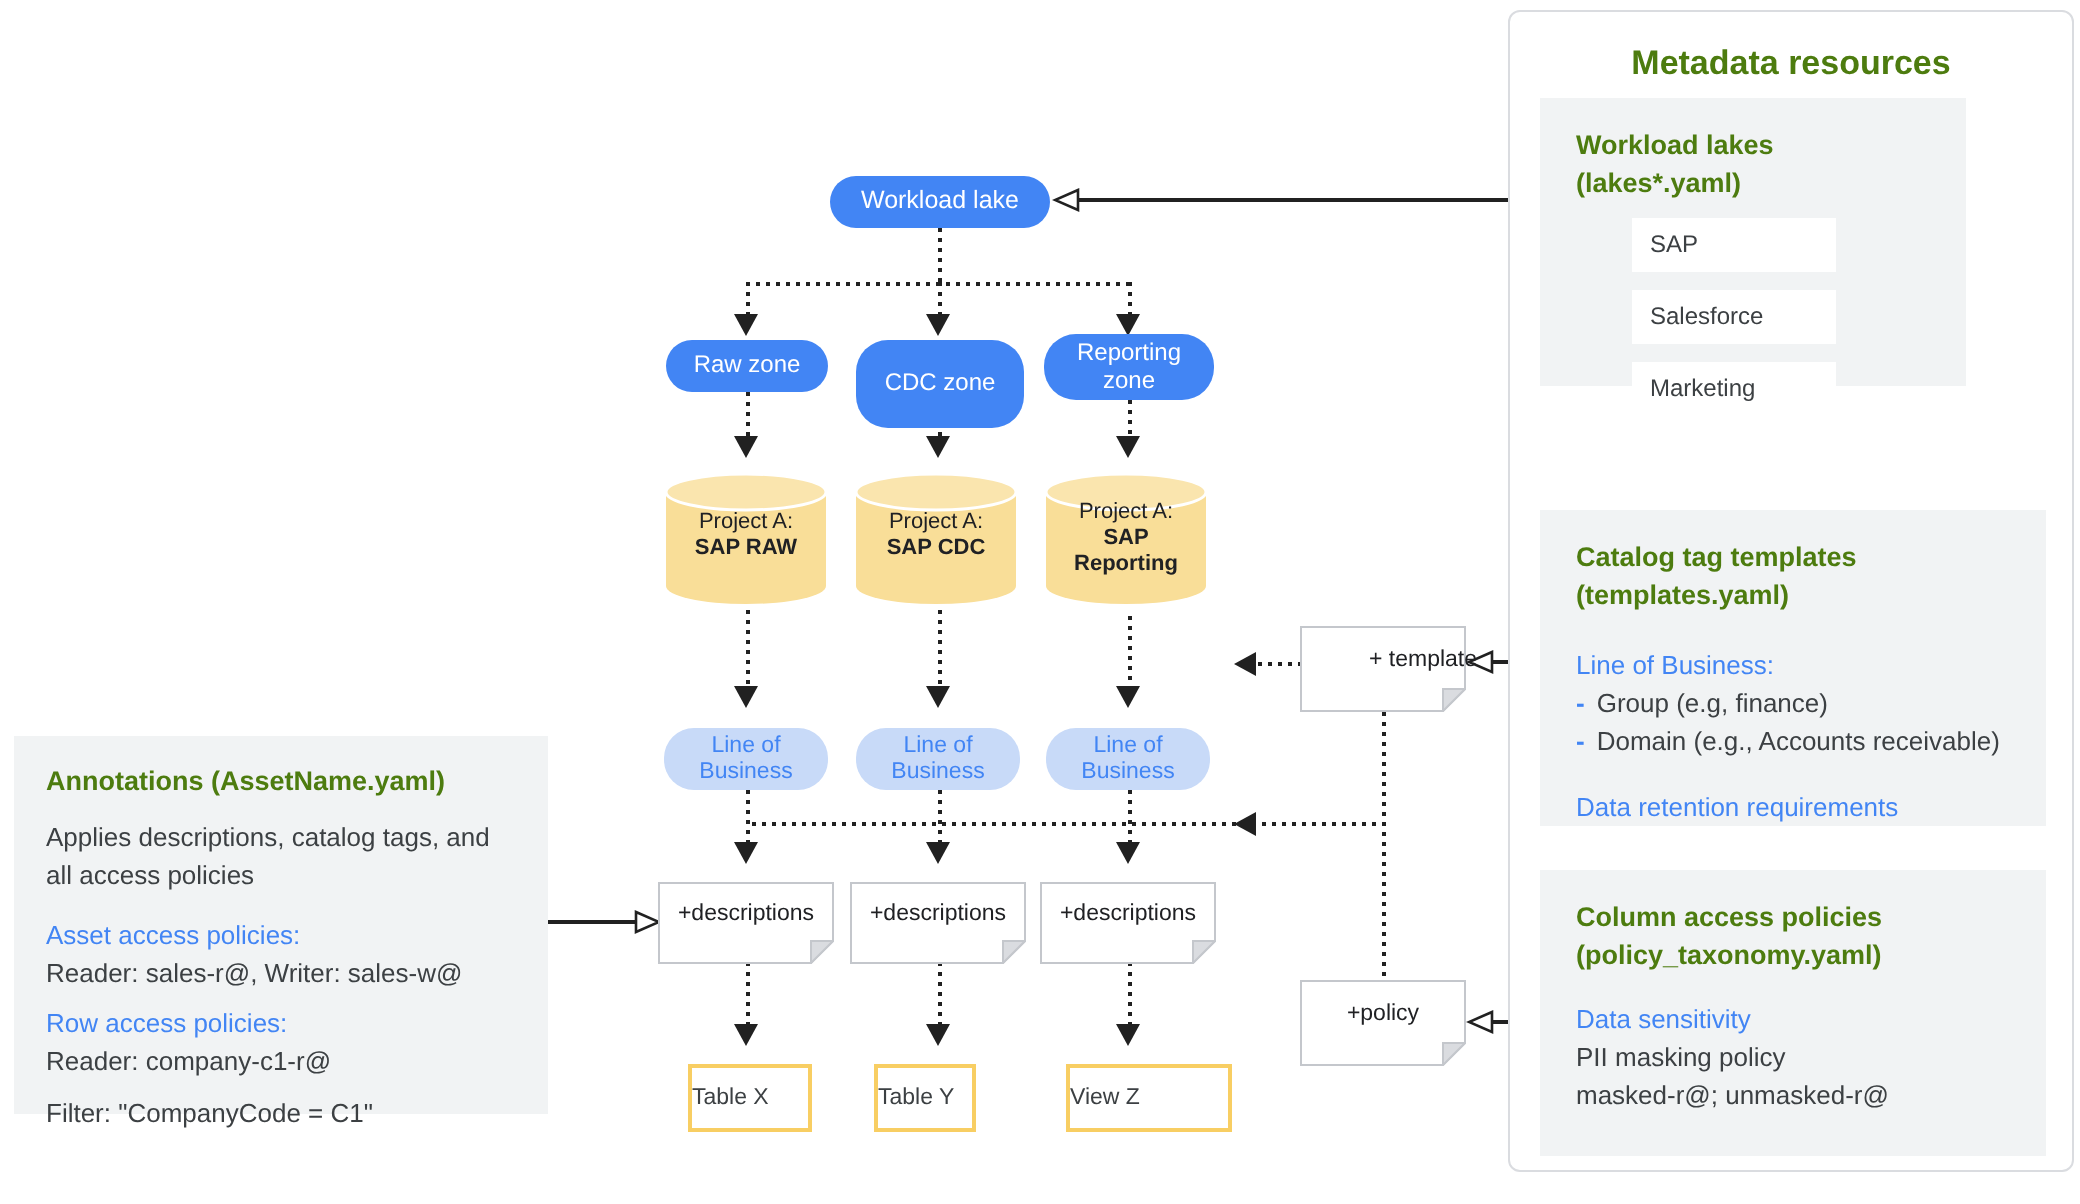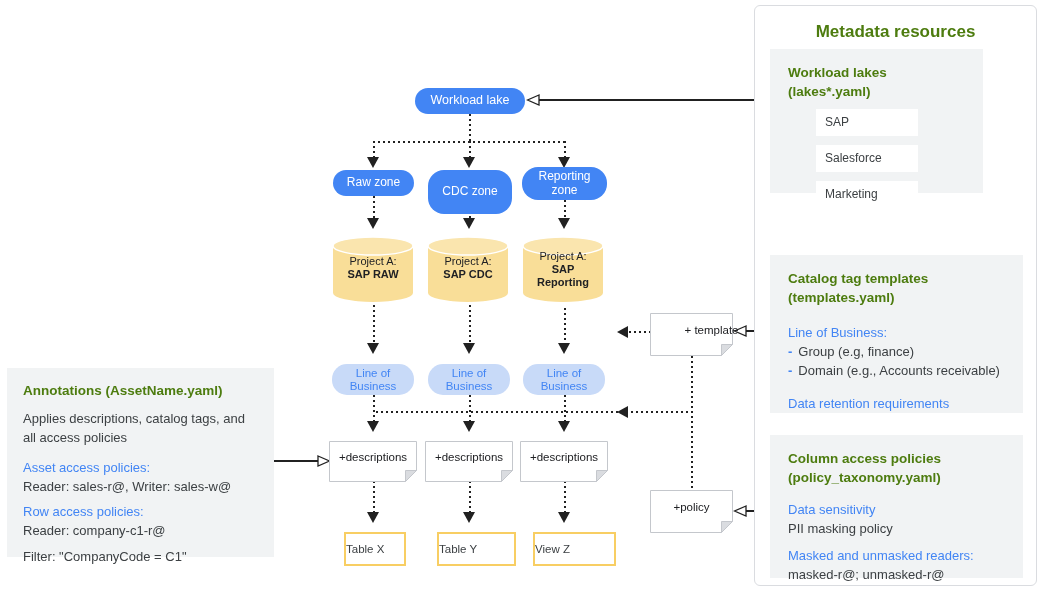--- a/index.html
+++ b/index.html
@@ -201,21 +201,21 @@
     <svg width="83" height="43" viewBox="0 0 83 43">
       <path d="M0.5 0.5 H82.5 V31.5 L71.5 42.5 H0.5 Z" fill="#fff" stroke="#C4C7CC"></path>
       <path d="M82.5 31.5 L71.5 31.5 L71.5 42.5 Z" fill="#DADCE0" stroke="#C4C7CC"></path>
     </svg>
     <div class="note-label" style="font-weight:normal;">+policy</div>
   </div>
 
   <div class="tbox" style="left:344px;top:532px;width:62px;height:34px;">
     <span>Table X</span>
     </div>
-  <div class="tbox" style="left:437px;top:532px;width:79px;height:34px;">
+  <div class="tbox" style="left:437px;top:532px;width:51px;height:34px;">
     <span>Table Y</span>
     </div>
   <div class="tbox" style="left:533px;top:532px;width:83px;height:34px;">
     <span>View Z</span>
     </div>
 
   <div class="graybox annot">
     <div class="sec-h">Annotations (AssetName.yaml)</div>
     <div style="margin-top:9px;">Applies descriptions, catalog tags, and all access policies</div>
     <div class="blue" style="margin-top:11px;">Asset access policies:</div>
@@ -250,17 +250,16 @@
       <span>Domain (e.g., Accounts receivable)</span>
     </div>
     <div class="blue" style="margin-top:14px;">Data retention requirements</div>
   </div>
 
   <div class="graybox sec" style="left:770px;top:435px;width:253px;height:143px;">
     <div class="sec-h">Column access policies</div>
     <div class="sec-h">(policy_taxonomy.yaml)</div>
     <div class="blue" style="margin-top:13px;">Data sensitivity</div>
     <div>PII masking policy</div>
-    <div class="blue" style="margin-top:8px;">Masked and unmasked readers:</div>
     <div>masked-r@; unmasked-r@</div>
   </div>
 
 </div>
 
 </body></html>

